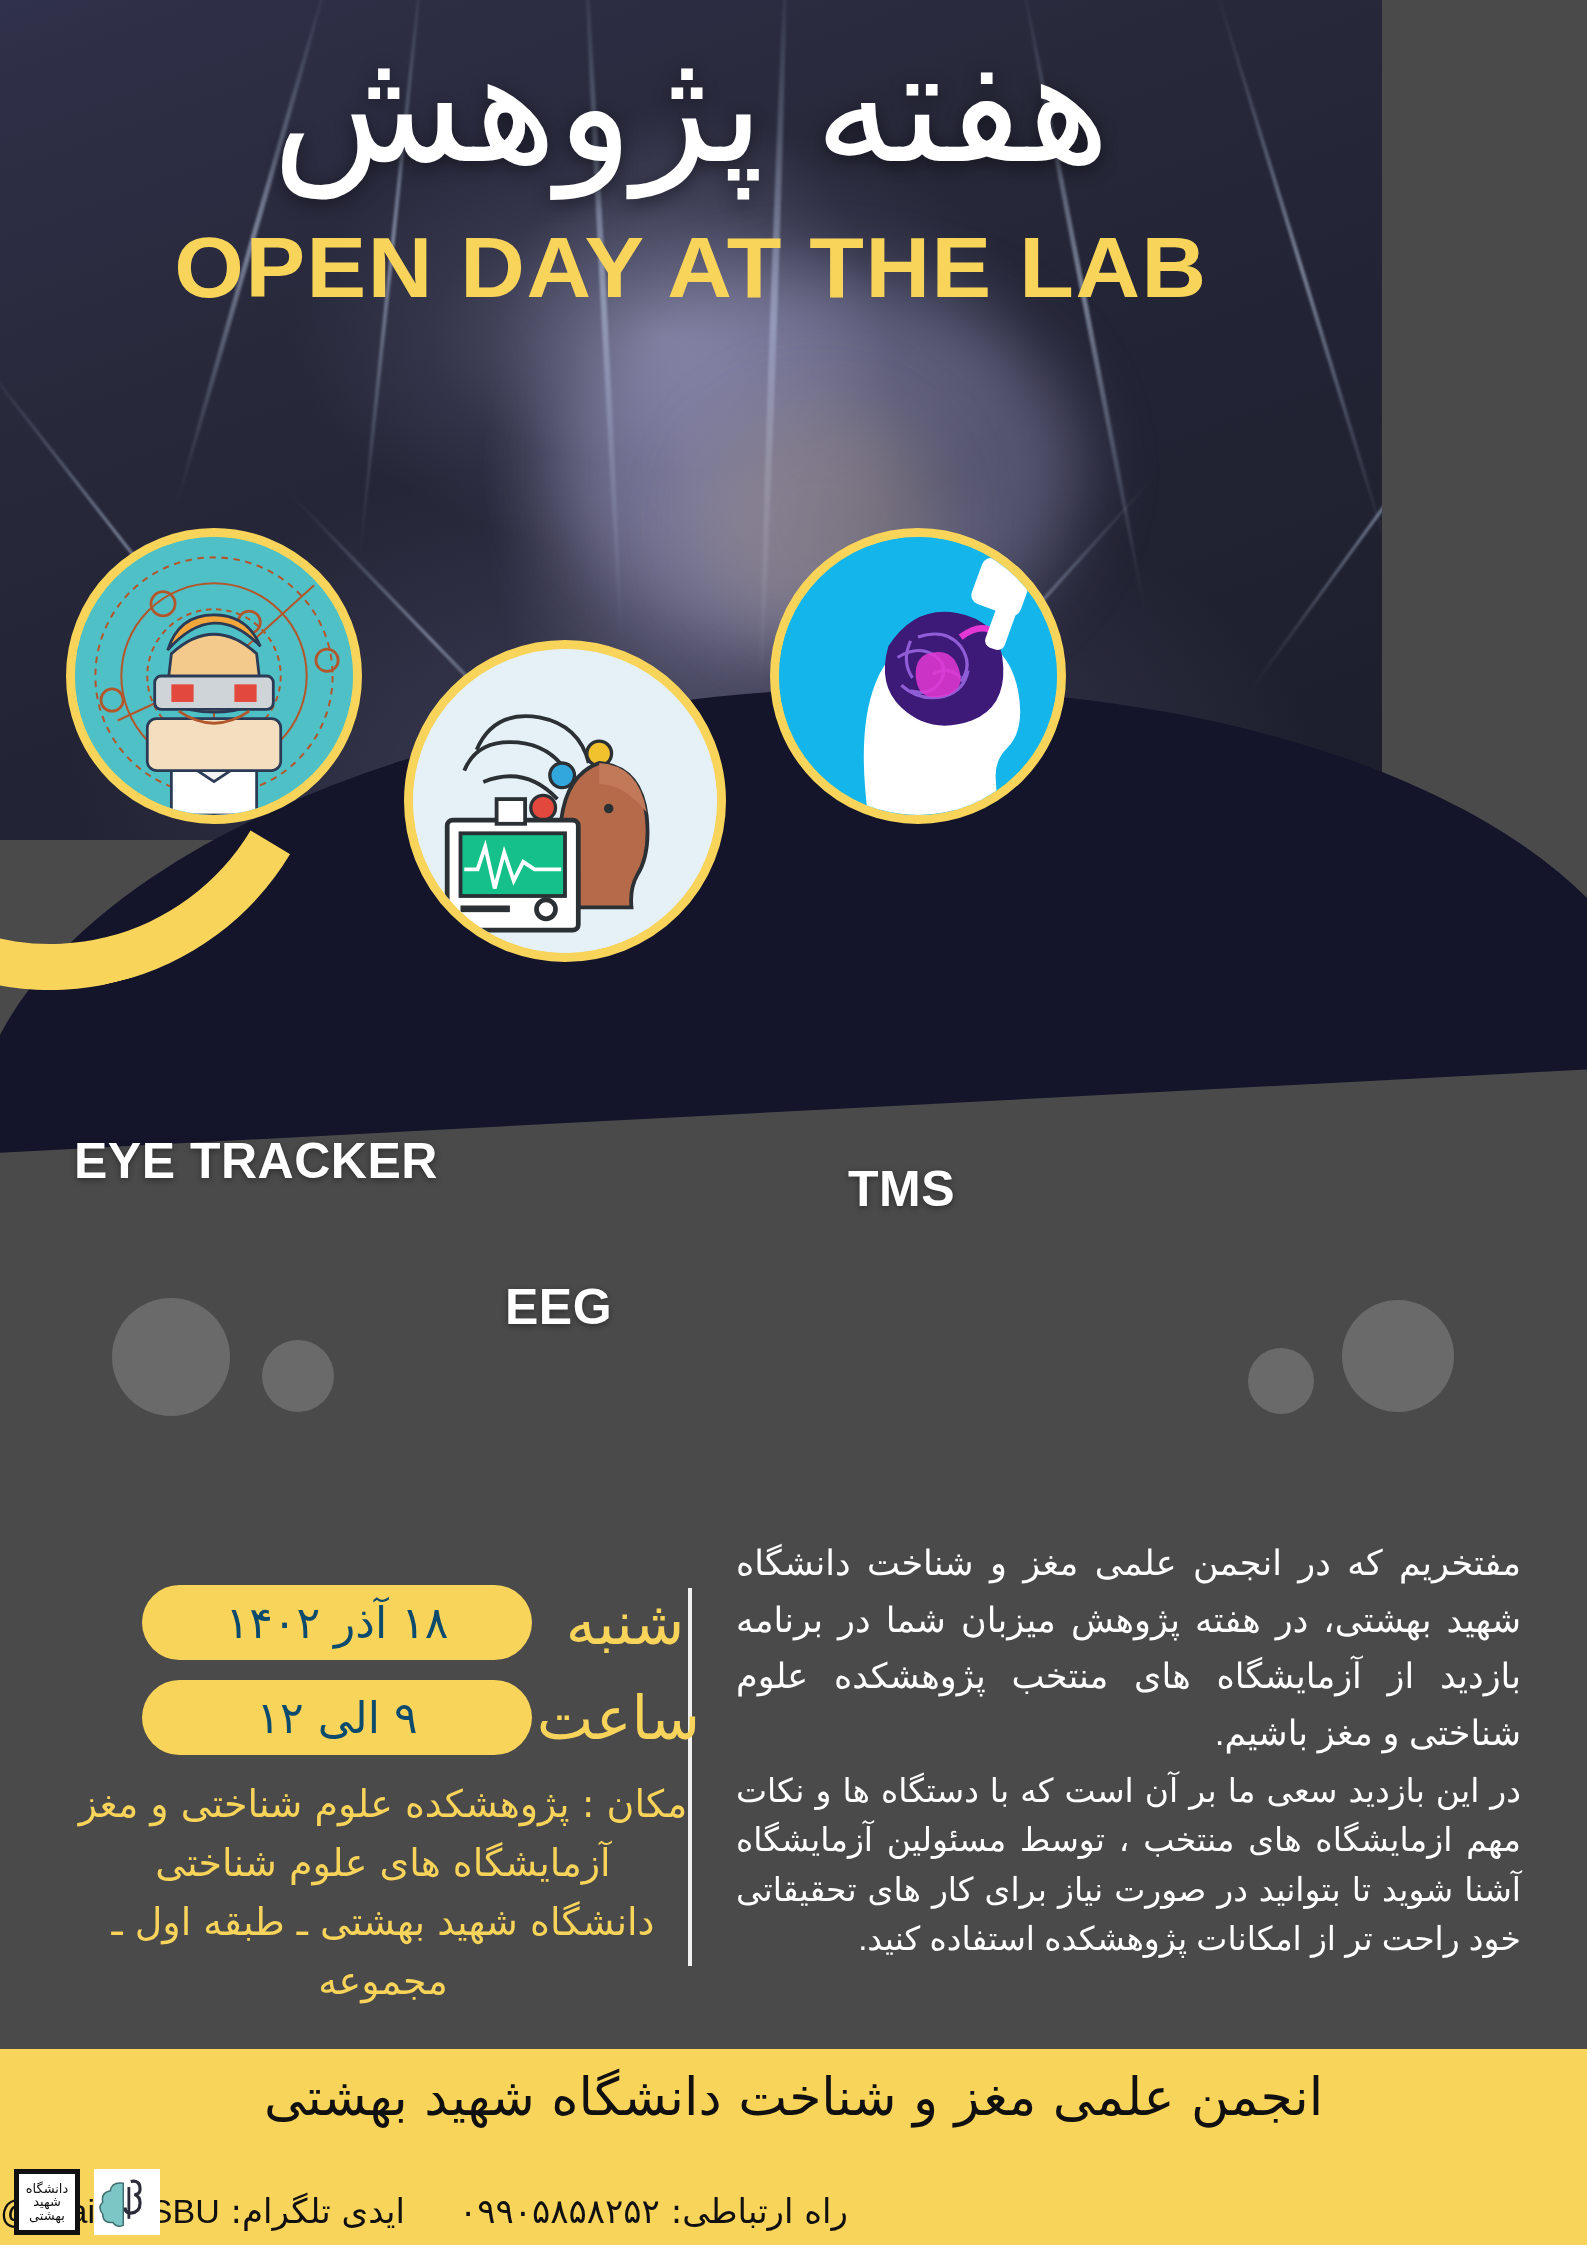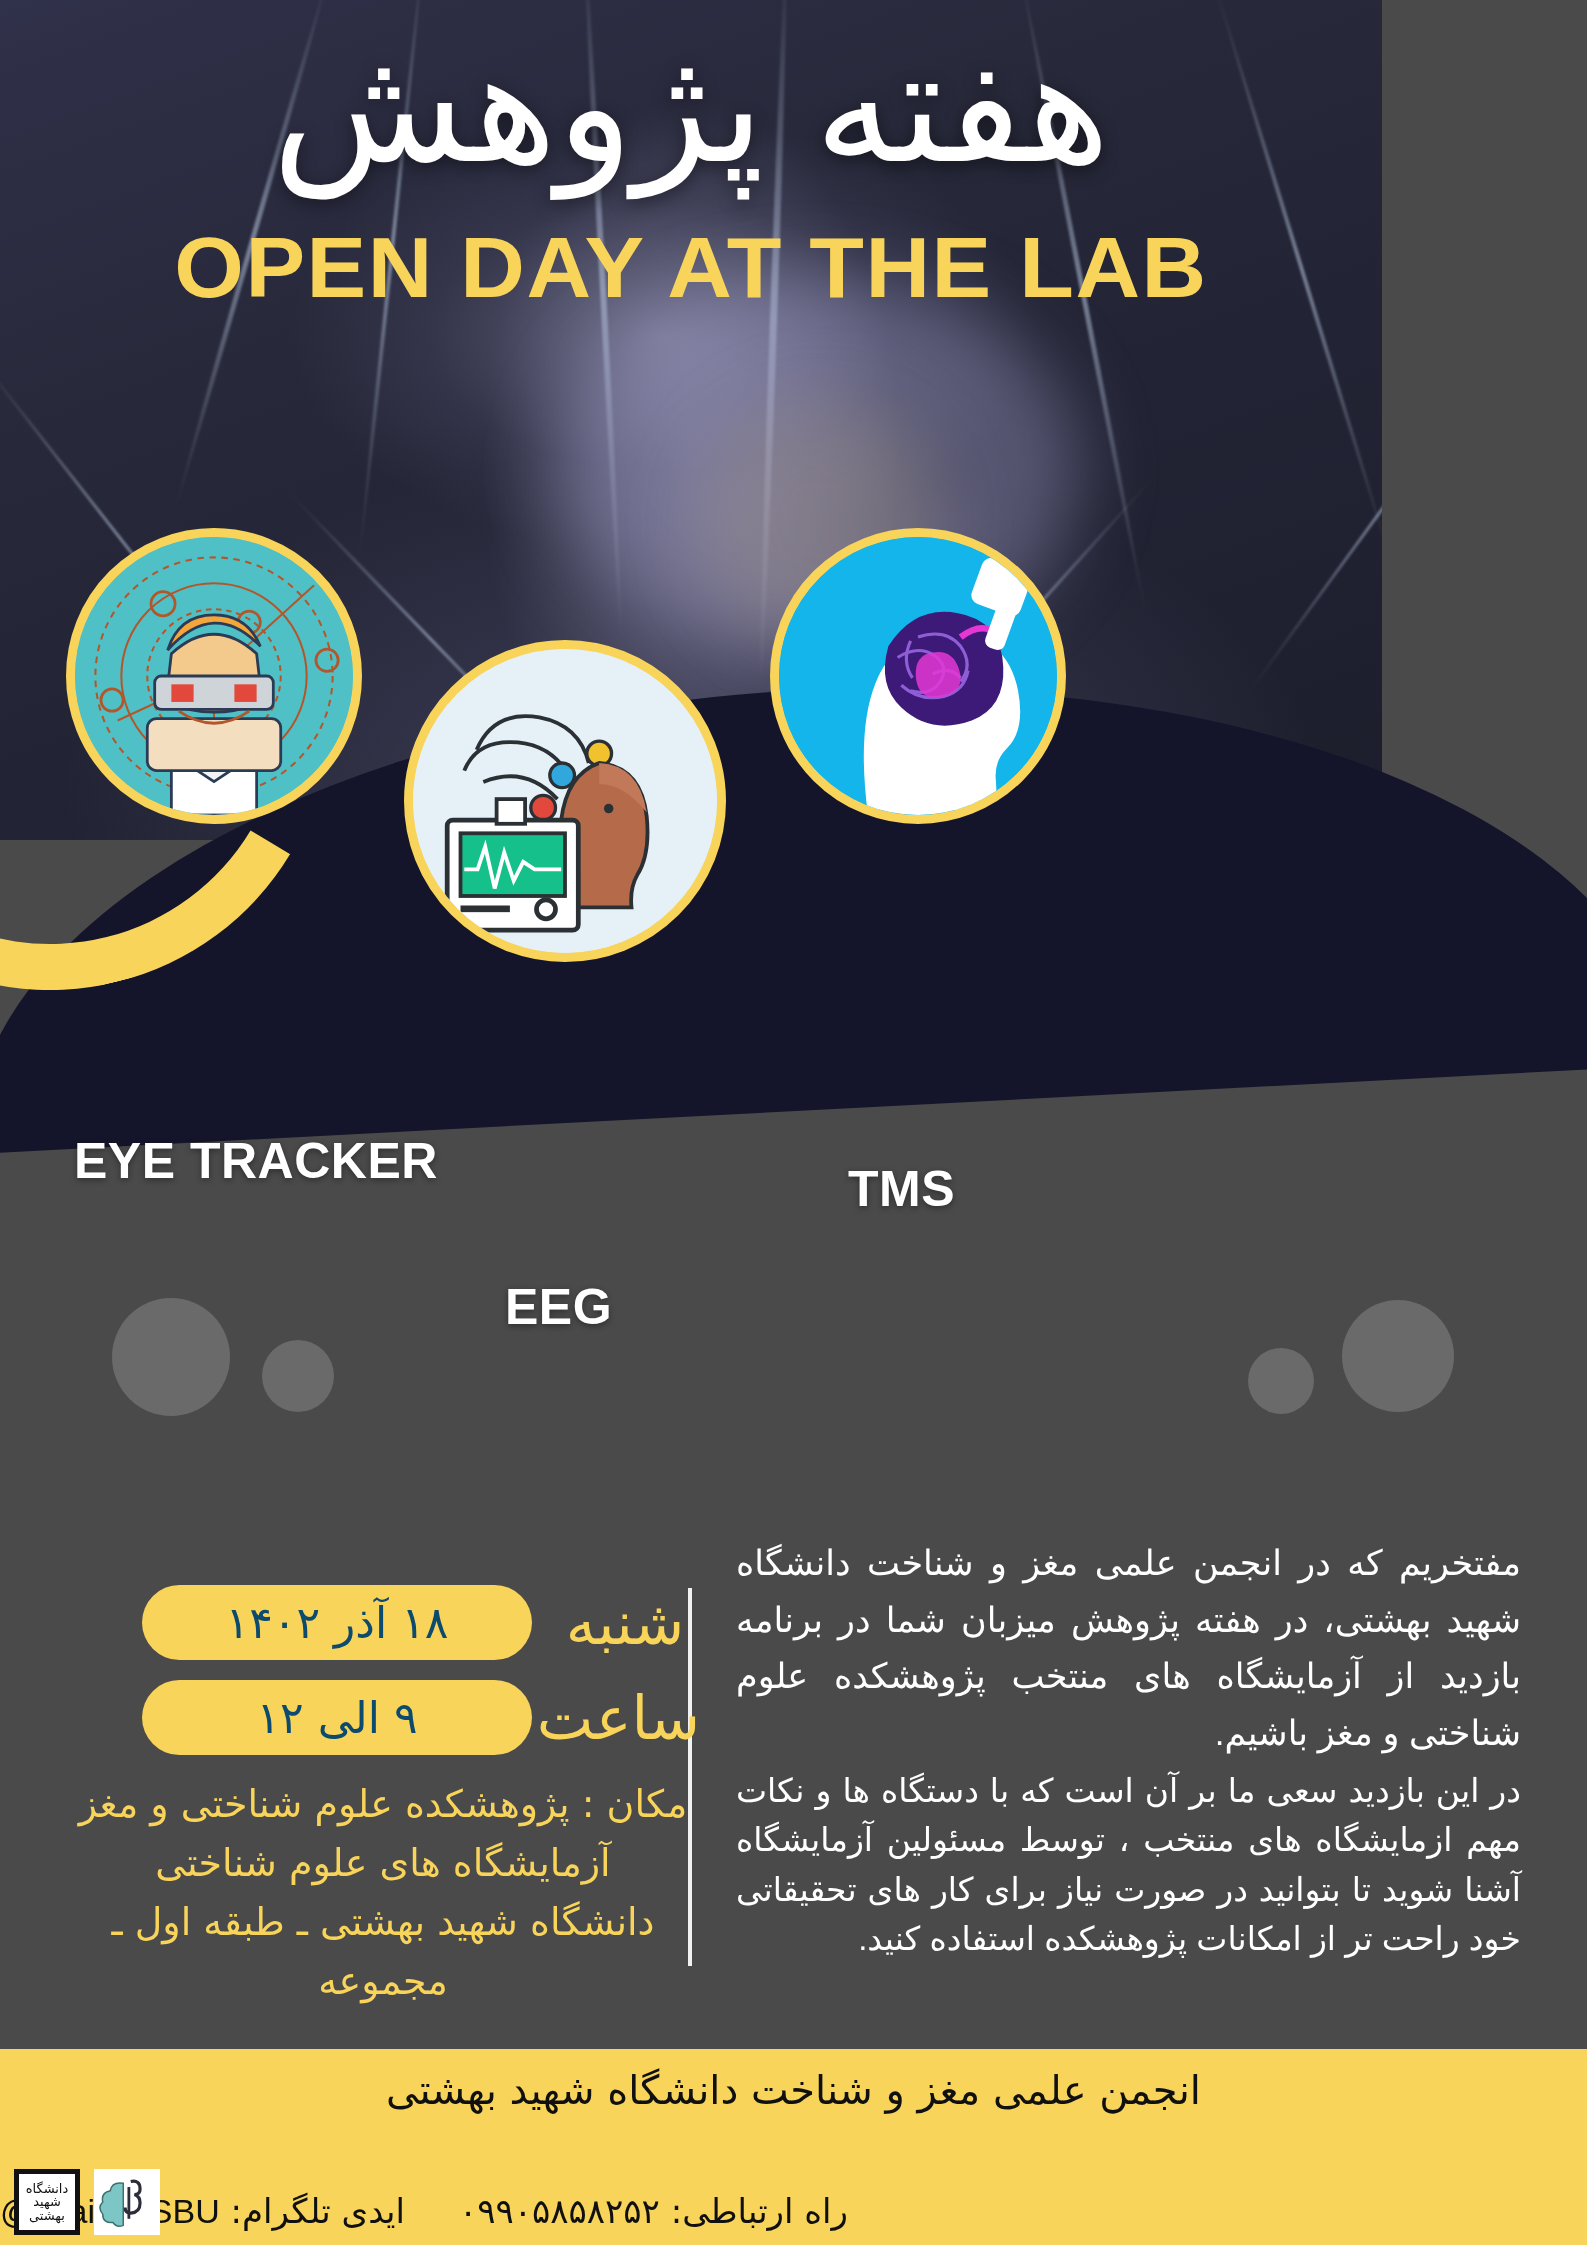--- a/index.html
+++ b/index.html
@@ -107,21 +107,21 @@
   }
   .para p{margin:0 0 4px 0;text-align:justify;text-align-last:right;}
   .para p.tight{line-height:1.5;font-size:33px;}
 
   
   .footer{
     position:absolute;left:0;bottom:0;width:1587px;height:196px;background:#f8d45a;
   }
   .footer-title{
     position:absolute;left:0;top:18px;width:100%;text-align:center;
-    color:#101010;font-size:40px;direction:rtl;
+    color:#101010;font-size:52px;direction:rtl;
     font-family:"DejaVu Sans",sans-serif;
   }
   .contact{
     position:absolute;left:0;bottom:14px;width:100%;text-align:left;
     color:#101010;font-size:34px;direction:rtl;
     font-family:"DejaVu Sans",sans-serif;
   }
   .contact .tg{direction:ltr;display:inline-block;font-family:"Liberation Sans",sans-serif;}
   .logos{position:absolute;left:14px;bottom:10px;display:flex;gap:14px;align-items:flex-end;}
   .logo-sbu{

